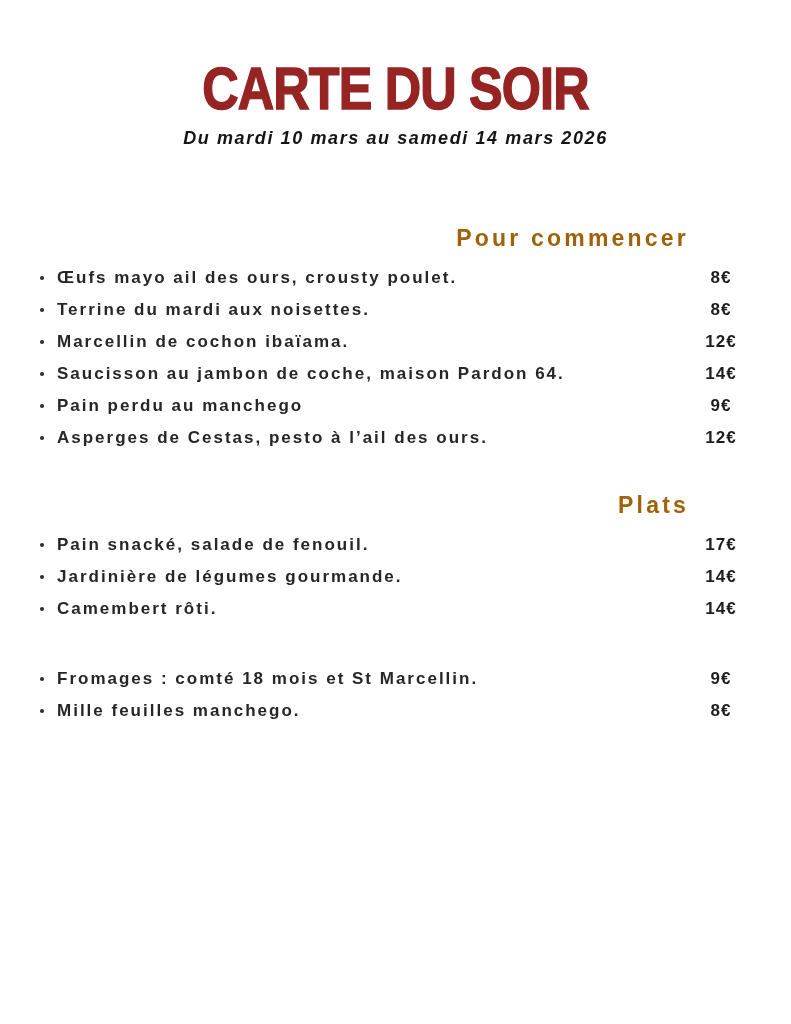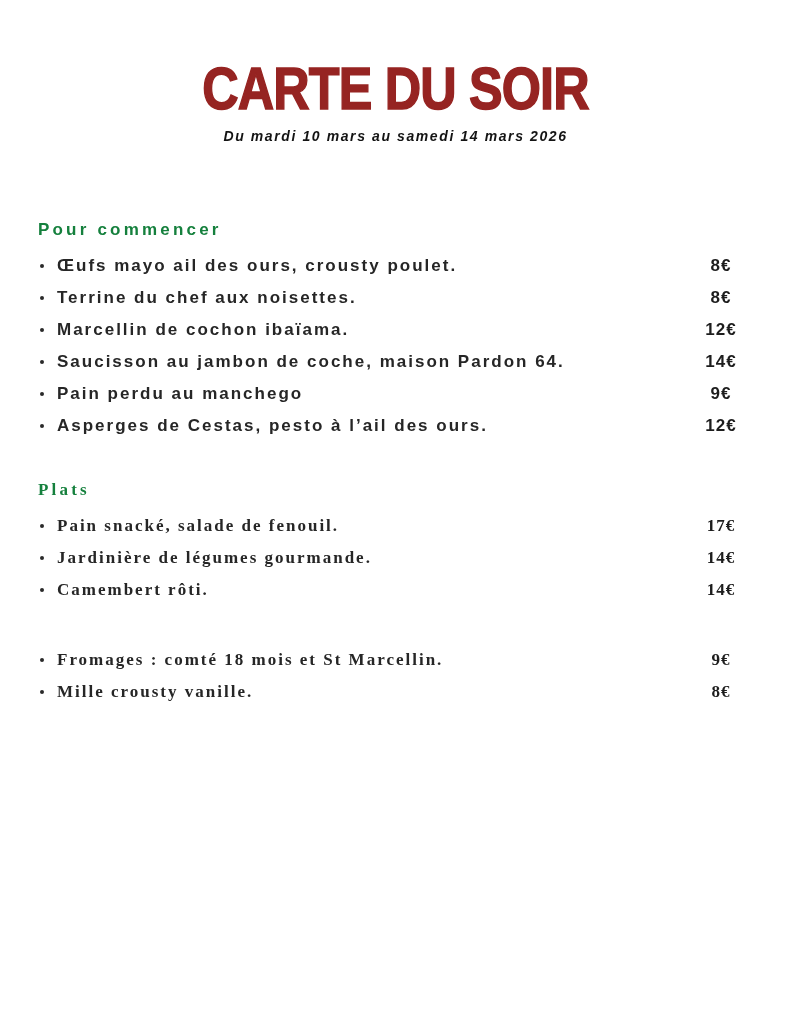--- a/index.html
+++ b/index.html
@@ -29,41 +29,41 @@
     font-weight: 800;
     color: #962422;
     letter-spacing: -1px;
     transform: scaleX(0.84);
     transform-origin: 50% 50%;
     -webkit-text-stroke: 1.5px #962422;
     white-space: nowrap;
   }
   .menu-subtitle {
     margin: 8px 0 0 0;
-    font-size: 14px;
+    font-size: 18px;
     font-style: italic;
     font-weight: 700;
     letter-spacing: 1.6px;
     color: #141414;
     white-space: nowrap;
   }
   
   .menu-body {
     margin-top: 76px;
     padding: 0 38px;
   }
   .menu-section { margin: 0; }
-  .menu-section + .menu-section { margin-top: 38px; font-family: Liberation Serif, serif; }
+  .menu-section + .menu-section { margin-top: 38px; }
   .section-heading {
     margin: 0 64px 10px 0;   
-    text-align: left;
-    font-size: 17px;
+    text-align: right;
+    font-size: 23px;
     font-weight: 700;
     letter-spacing: 3.2px;
-    color: #15803d;
+    color: #a16207;
   }
   .menu-row {
     display: flex;
     align-items: center;
     height: 32px;
   }
   .bullet {
     flex: none;
     width: 4px;
     height: 4px;
@@ -105,21 +105,21 @@
     <section class="menu-section">
       <h2 class="section-heading">Pour commencer</h2>
 
       <div class="menu-row">
         <span class="bullet"></span>
         <span class="dish">Œufs mayo ail des ours, crousty poulet.</span>
         <span class="price">8€</span>
       </div>
       <div class="menu-row">
         <span class="bullet"></span>
-        <span class="dish">Terrine du chef aux noisettes.</span>
+        <span class="dish">Terrine du mardi aux noisettes.</span>
         <span class="price">8€</span>
       </div>
       <div class="menu-row">
         <span class="bullet"></span>
         <span class="dish">Marcellin de cochon ibaïama.</span>
         <span class="price">12€</span>
       </div>
       <div class="menu-row">
         <span class="bullet"></span>
         <span class="dish">Saucisson au jambon de coche, maison Pardon 64.</span>
@@ -159,19 +159,19 @@
 
     <section class="menu-section">
 
       <div class="menu-row">
         <span class="bullet"></span>
         <span class="dish">Fromages : comté 18 mois et St Marcellin.</span>
         <span class="price">9€</span>
       </div>
       <div class="menu-row">
         <span class="bullet"></span>
-        <span class="dish">Mille crousty vanille.</span>
+        <span class="dish">Mille feuilles manchego.</span>
         <span class="price">8€</span>
       </div>
     </section>
 
   </main>
 </div>
 
 </body></html>

